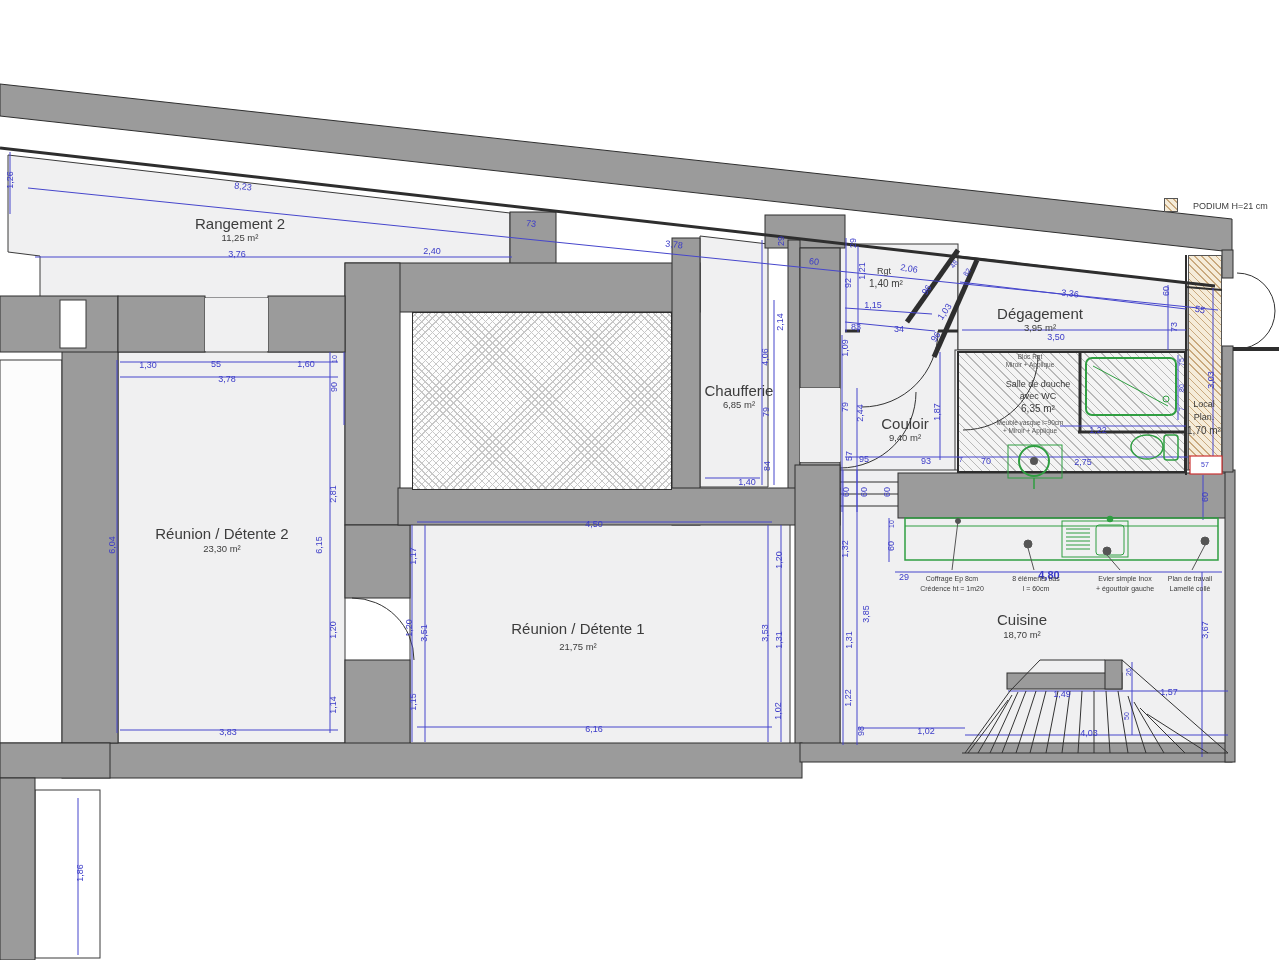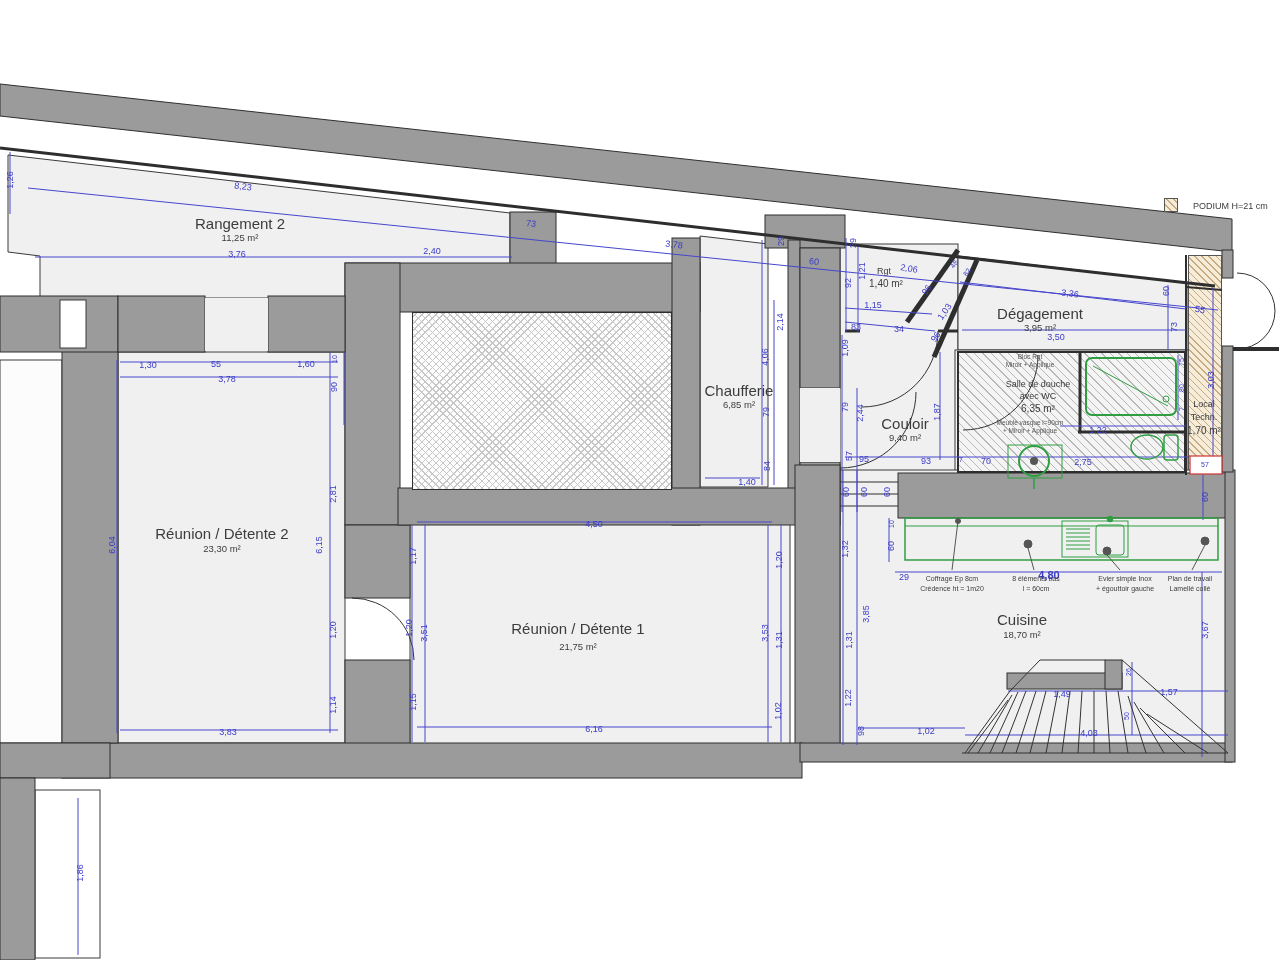--- a/index.html
+++ b/index.html
@@ -272,21 +272,21 @@
   <div class="r-name sm" style="left:884px;top:271px">Rgt</div>
   <div class="r-area sma" style="left:886px;top:284px">1,40 m²</div>
   <div class="r-name" style="left:1040px;top:313px">Dégagement</div>
   <div class="r-area" style="left:1040px;top:328px">3,95 m²</div>
   <div class="r-name sm" style="left:1038px;top:384px">Salle de douche</div>
   <div class="r-name sm" style="left:1038px;top:396px">avec WC</div>
   <div class="r-area sma" style="left:1038px;top:409px">6,35 m²</div>
   <div class="r-name" style="left:905px;top:423px">Couloir</div>
   <div class="r-area" style="left:905px;top:438px">9,40 m²</div>
   <div class="r-name sm" style="left:1204px;top:404px">Local</div>
-  <div class="r-name sm" style="left:1204px;top:417px">Techn.</div>
+  <div class="r-name sm" style="left:1204px;top:417px">Plan.</div>
   <div class="r-area sma" style="left:1204px;top:431px">1,70 m²</div>
   <div class="r-name" style="left:222px;top:533px">Réunion / Détente 2</div>
   <div class="r-area" style="left:222px;top:549px">23,30 m²</div>
   <div class="r-name" style="left:578px;top:628px">Réunion / Détente 1</div>
   <div class="r-area" style="left:578px;top:647px">21,75 m²</div>
   <div class="r-name" style="left:1022px;top:619px">Cuisine</div>
   <div class="r-area" style="left:1022px;top:635px">18,70 m²</div>
 
   <div class="note" style="left:1030px;top:357px">Bloc Rgt</div>
   <div class="note" style="left:1030px;top:365px">Miroir + Applique</div>

